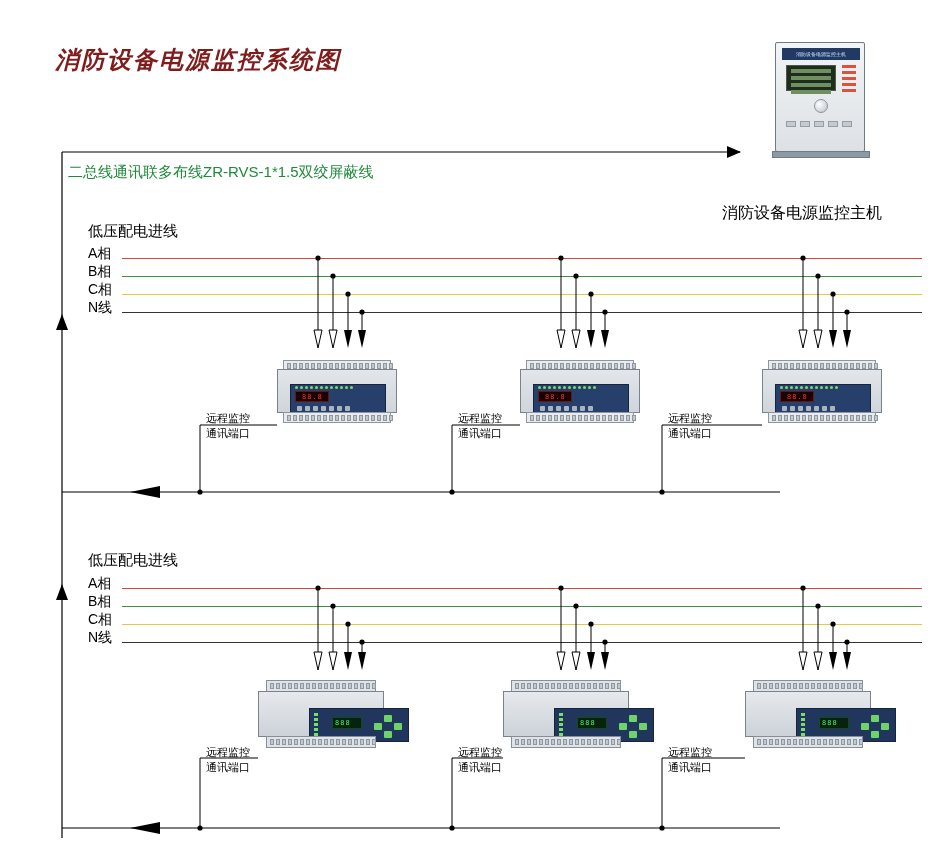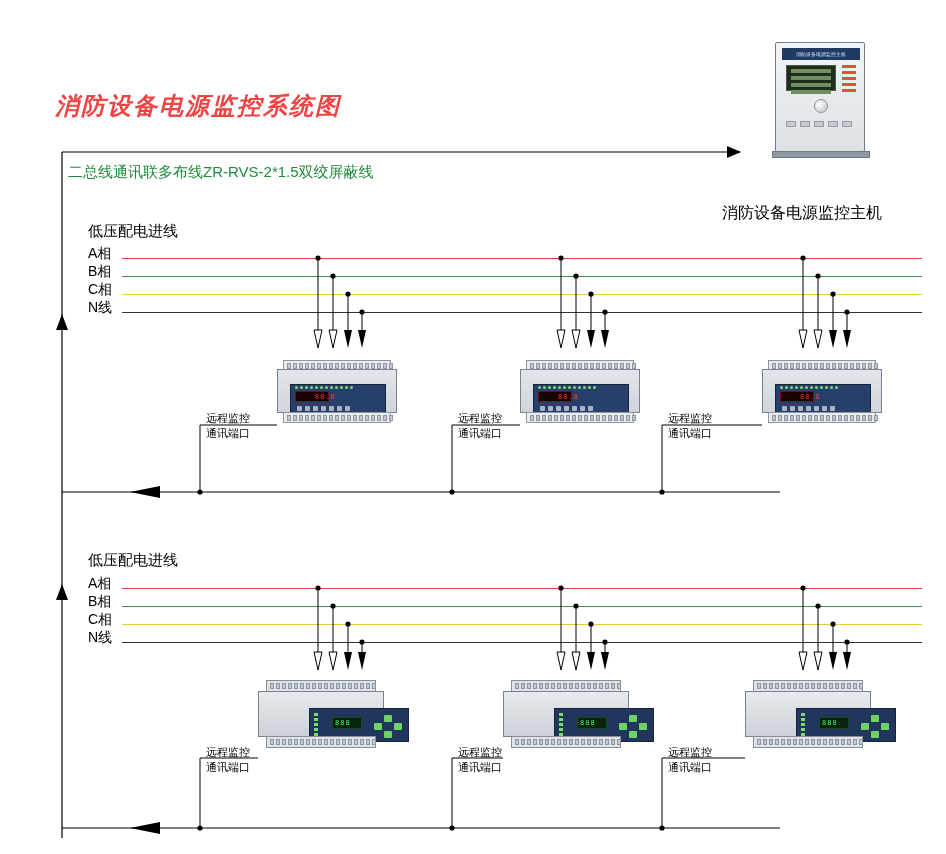--- a/index.html
+++ b/index.html
@@ -20,23 +20,22 @@
   .abs { position: absolute; }
 
   
   .title {
     left: 55px;
     top: 44px;
     font-size: 24px;
     font-weight: bold;
     font-style: italic;
     letter-spacing: 2px;
-    color: #ef4444;
+    color: #7f1d1d;
     font-family: "Liberation Serif", serif;
-    margin-top: 46px;
   }
 
   
   .lbl {
     font-size: 15px;
     color: #000;
     white-space: nowrap;
     line-height: 1.25;
   }
   .lbl-green {
@@ -100,21 +99,21 @@
     width: 34px; height: 11px;
     background: #1a0000;
     border: 1px solid #6b1414;
     box-sizing: border-box;
   }
   .dev-screen .seg {
     color: #ff3b30;
     font-size: 7px;
     font-family: "Liberation Mono", monospace;
     line-height: 10px;
-    padding-left: 19px;
+    padding-left: 6px;
     letter-spacing: 1px;
   }
   .dev-btnrow {
     position: absolute;
     left: 6px; bottom: 4px;
     display: flex;
     gap: 3px;
   }
   .dev-btnrow i {
     display: block;
@@ -315,21 +314,21 @@
         <i></i>
         <i></i>
         <i></i>
         <i></i>
       </div>
     <div class="host-base"></div>
   </div>
   <div class="abs lbl-host" style="left:722px; top:203px;">消防设备电源监控主机</div>
 
 
-  <div class="abs lbl-green" style="left:68px; top:163px;">二总线通讯联多布线ZR-RVS-2*1.5双绞屏蔽线</div>
+  <div class="abs lbl-green" style="left:68px; top:163px;">二总线通讯联多布线ZR-RVS-1*1.5双绞屏蔽线</div>
 
   <div class="abs lbl" style="left:88px; top:222px;">低压配电进线</div>
   <div class="abs lbl-phase" style="left:88px; top:245px;">A相</div>
   <div class="abs lbl-phase" style="left:88px; top:263px;">B相</div>
   <div class="abs lbl-phase" style="left:88px; top:281px;">C相</div>
   <div class="abs lbl-phase" style="left:88px; top:299px;">N线</div>
 
   <div class="line h-line phase-a abs" style="left:122px; top:258px; width:800px;"></div>
   <div class="line h-line phase-b abs" style="left:122px; top:276px; width:800px;"></div>
   <div class="line h-line phase-c abs" style="left:122px; top:294px; width:800px;"></div>

